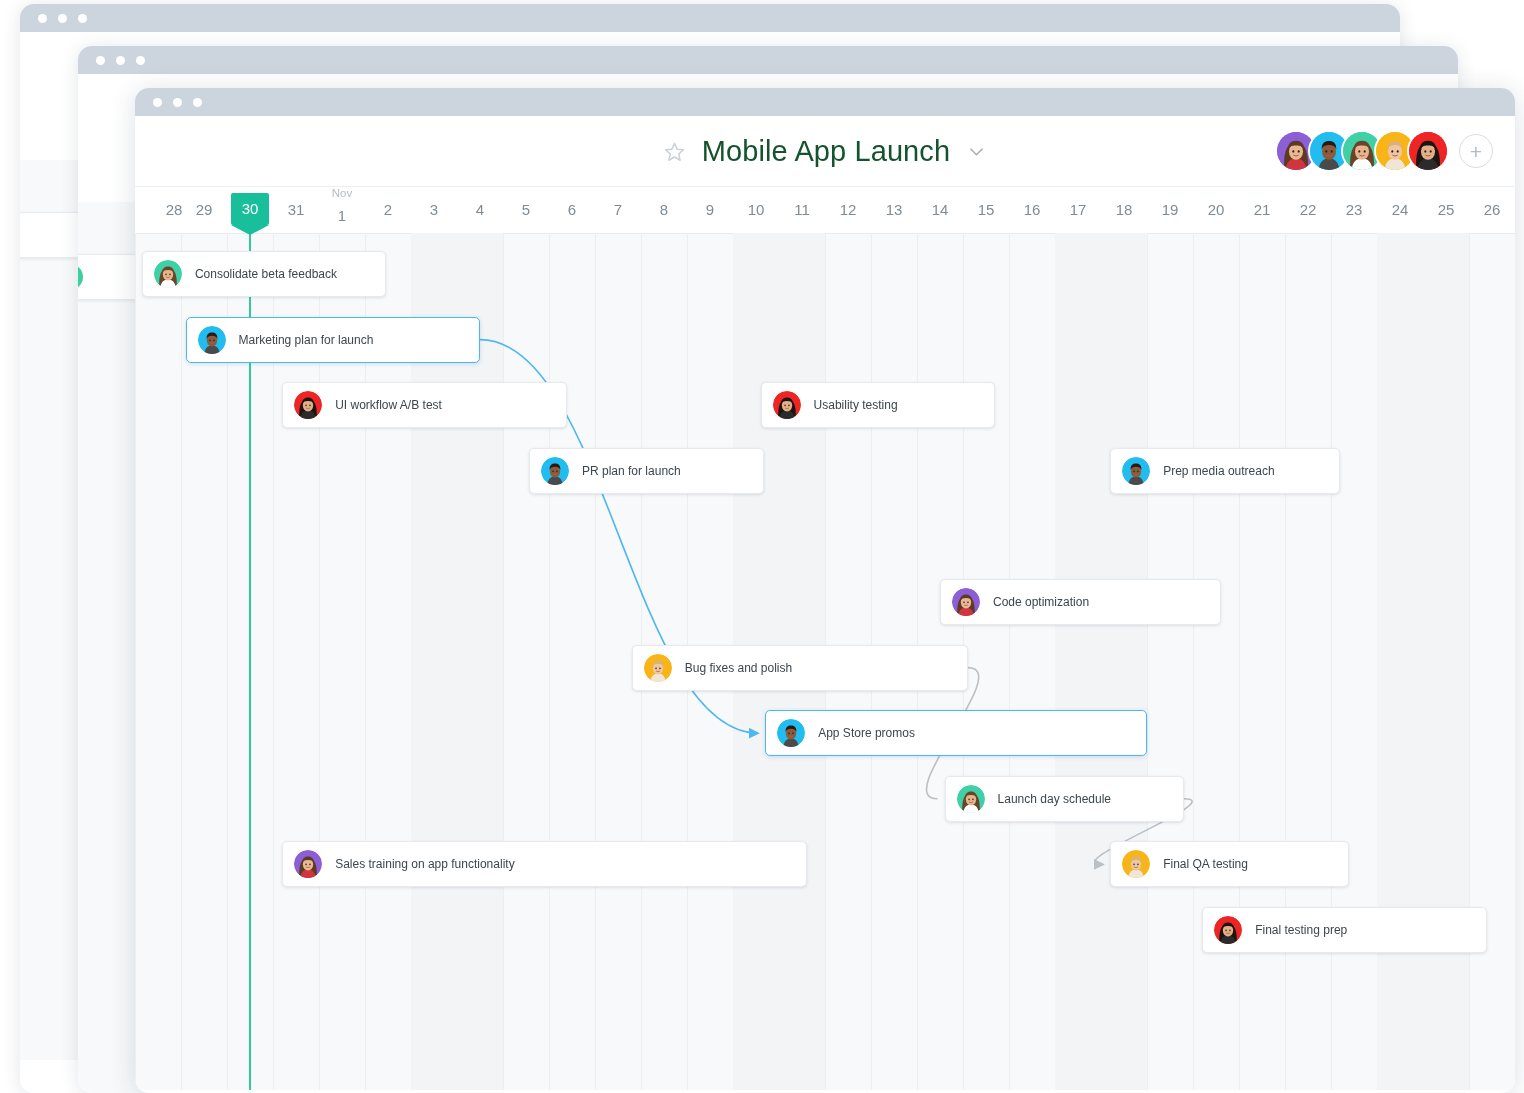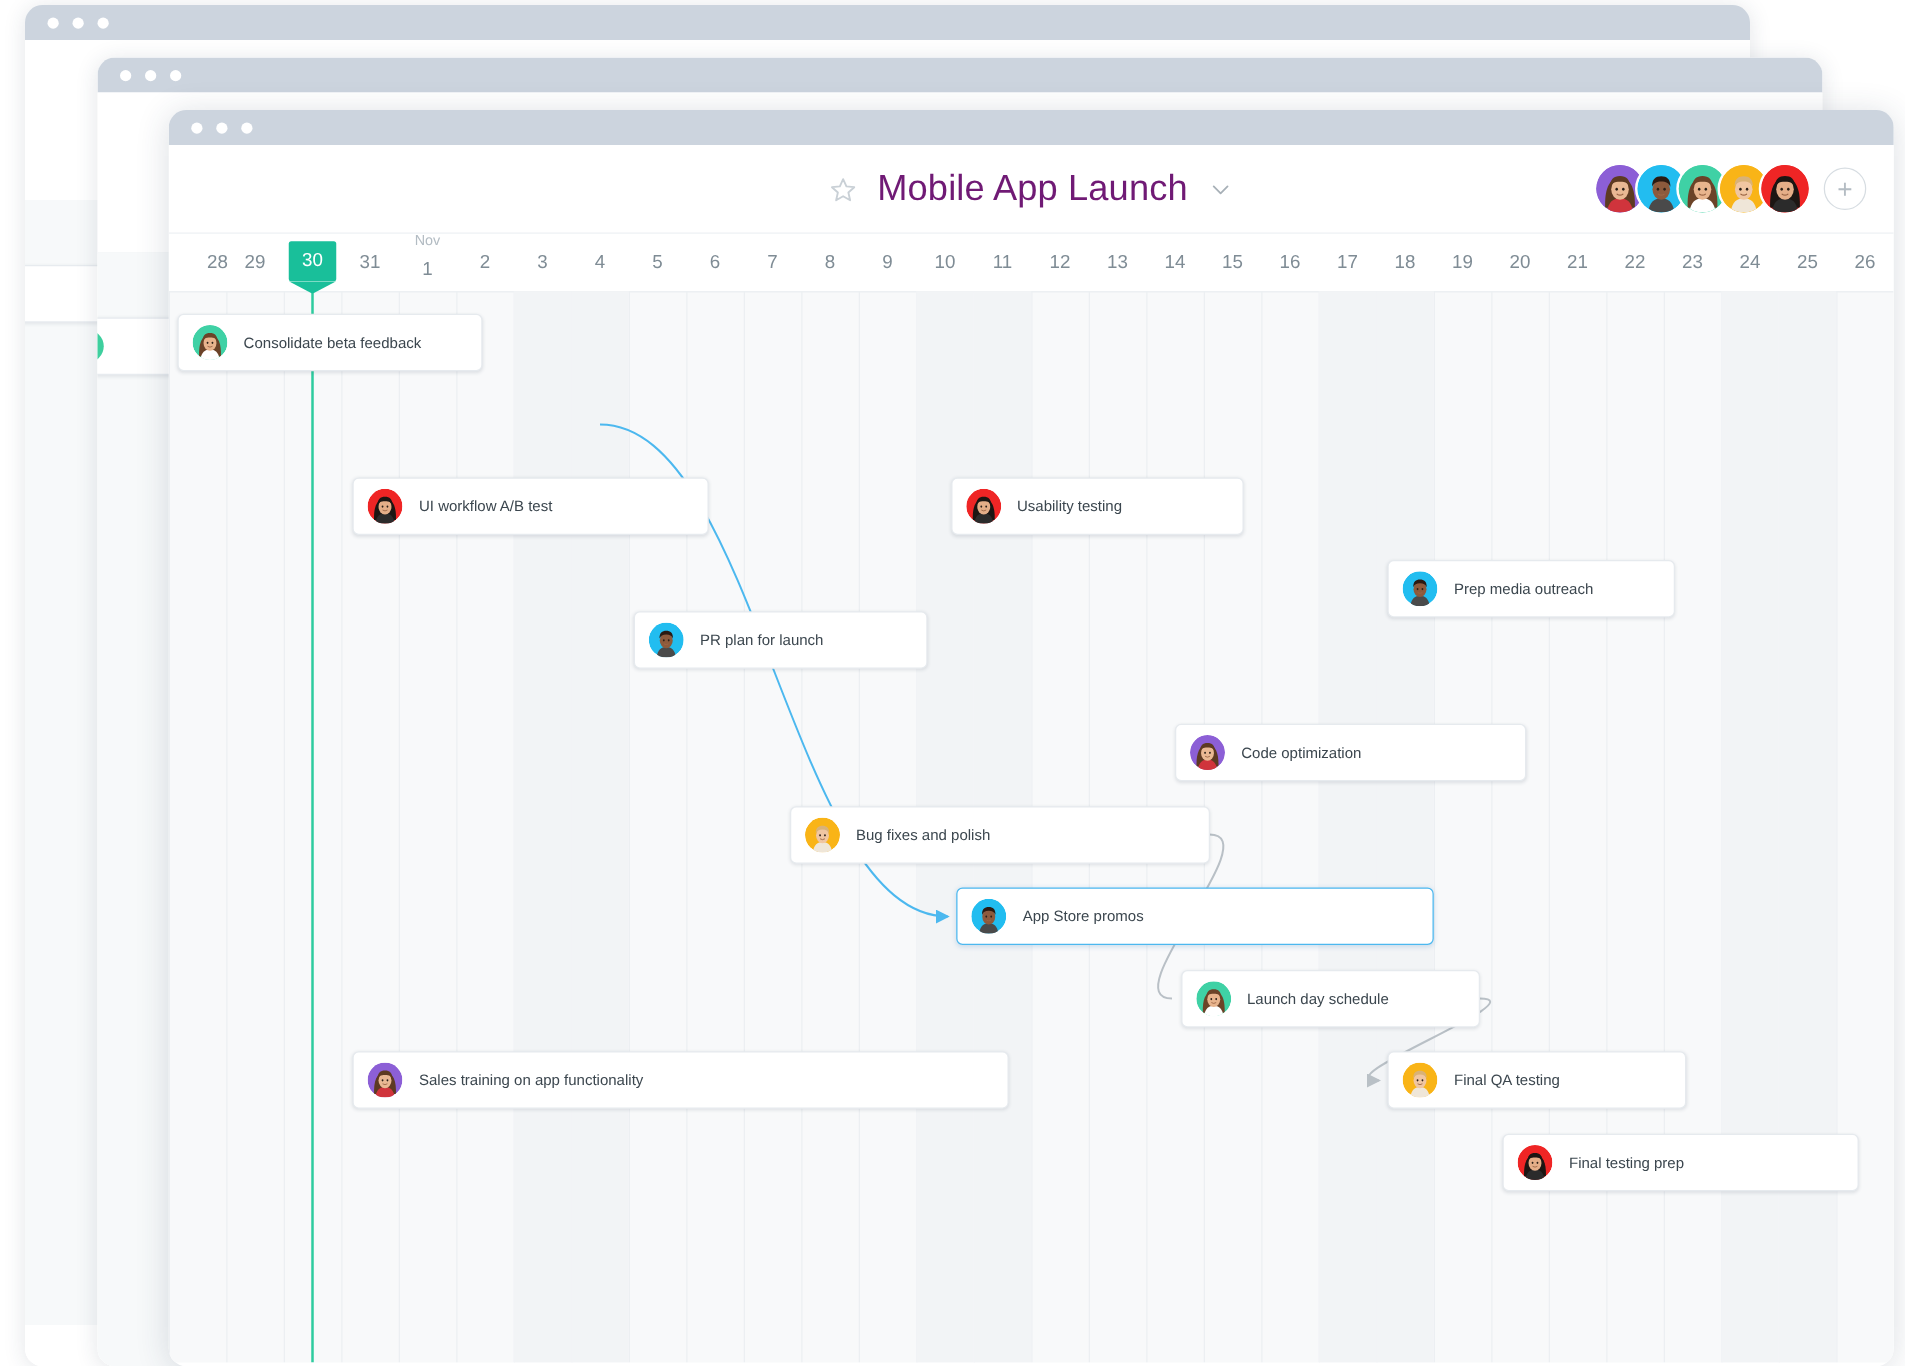--- a/index.html
+++ b/index.html
@@ -57,21 +57,21 @@
   .topbar{
     position:relative;height:70px;background:#fff;
     border-bottom:1px solid #edf0f3;
     display:flex;align-items:center;justify-content:center;
   }
   .title-group{display:flex;align-items:center;gap:17px;}
   .star{
     width:21px;height:21px;display:block;
   }
   .proj-title{
-    font-size:29px;color:#701a75;letter-spacing:.1px;font-weight:400;
+    font-size:29px;color:#14532d;letter-spacing:.1px;font-weight:400;
   }
   .chev{width:19px;height:19px;display:block;}
 
   .avatars{
     position:absolute;right:22px;top:50%;transform:translateY(-50%);
     display:flex;align-items:center;
   }
   .av{
     width:38px;height:38px;border-radius:50%;
     margin-left:-5px;position:relative;overflow:hidden;
@@ -381,20 +381,37 @@
       <ellipse cx="20" cy="20.5" rx="7.4" ry="8.8" fill="#e8b48d"></ellipse>
       <path d="M11.6 19.5 C11.2 12 14.8 9.2 20 9.2 C25.2 9.2 28.8 12 28.4 19.5 C27.6 15.6 25 14.2 20 14.2 C15 14.2 12.4 15.6 11.6 19.5 Z" fill="#6b4328"></path>
       <ellipse cx="17.2" cy="20.4" rx="1.05" ry="1.25" fill="#2b2018"></ellipse>
       <ellipse cx="22.8" cy="20.4" rx="1.05" ry="1.25" fill="#2b2018"></ellipse>
       <path d="M17.6 24.6 Q20 26.3 22.4 24.6" stroke="#9c6646" stroke-width="1" fill="none" stroke-linecap="round"></path>
     </g>
   </svg>
             </span>
             <span class="btxt">Consolidate beta feedback</span>
           </div>
+          <div class="bar sel" style="left: 50.6px; width: 294.4px; top: 83.6px;">
+            <span class="bav">
+              <svg viewBox="0 0 40 40">
+    <circle cx="20" cy="20" r="20" fill="#22bdf0"></circle>
+    <g>
+
+      <path d="M9 40 C10 31 14.5 28 20 28 C25.5 28 30 31 31 40 Z" fill="#4a4a4a"></path>
+      <ellipse cx="20" cy="20.5" rx="7.4" ry="8.8" fill="#8d5a3c"></ellipse>
+      <path d="M12.3 18.4 C12.1 11.8 15.3 9.4 20 9.4 C24.7 9.4 27.9 11.8 27.7 18.4 C26.4 15 24 13.8 20 13.8 C16 13.8 13.6 15 12.3 18.4 Z" fill="#2a1a12"></path>
+      <ellipse cx="17.2" cy="20.4" rx="1.05" ry="1.25" fill="#2b2018"></ellipse>
+      <ellipse cx="22.8" cy="20.4" rx="1.05" ry="1.25" fill="#2b2018"></ellipse>
+      <path d="M17.6 24.6 Q20 26.3 22.4 24.6" stroke="#9c6646" stroke-width="1" fill="none" stroke-linecap="round"></path>
+    </g>
+  </svg>
+            </span>
+            <span class="btxt">Marketing plan for launch</span>
+          </div>
           <div class="bar" style="left: 147.2px; width: 285.2px; top: 149.2px;">
             <span class="bav">
               <svg viewBox="0 0 40 40">
     <circle cx="20" cy="20" r="20" fill="#ef2525"></circle>
     <g>
       <path d="M7.5 36 C7 22 10 11 20 11 C30 11 33 22 32.5 36 Z" fill="#1c1613"></path>
       <path d="M9 40 C10 31 14.5 28 20 28 C25.5 28 30 31 31 40 Z" fill="#2b2b2b"></path>
       <ellipse cx="20" cy="20.5" rx="7.4" ry="8.8" fill="#e4ae88"></ellipse>
       <path d="M11.6 19.5 C11.2 12 14.8 9.2 20 9.2 C25.2 9.2 28.8 12 28.4 19.5 C27.6 15.6 25 14.2 20 14.2 C15 14.2 12.4 15.6 11.6 19.5 Z" fill="#1c1613"></path>
       <ellipse cx="17.2" cy="20.4" rx="1.05" ry="1.25" fill="#2b2018"></ellipse>
@@ -415,21 +432,21 @@
       <ellipse cx="20" cy="20.5" rx="7.4" ry="8.8" fill="#e4ae88"></ellipse>
       <path d="M11.6 19.5 C11.2 12 14.8 9.2 20 9.2 C25.2 9.2 28.8 12 28.4 19.5 C27.6 15.6 25 14.2 20 14.2 C15 14.2 12.4 15.6 11.6 19.5 Z" fill="#1c1613"></path>
       <ellipse cx="17.2" cy="20.4" rx="1.05" ry="1.25" fill="#2b2018"></ellipse>
       <ellipse cx="22.8" cy="20.4" rx="1.05" ry="1.25" fill="#2b2018"></ellipse>
       <path d="M17.6 24.6 Q20 26.3 22.4 24.6" stroke="#9c6646" stroke-width="1" fill="none" stroke-linecap="round"></path>
     </g>
   </svg>
             </span>
             <span class="btxt">Usability testing</span>
           </div>
-          <div class="bar" style="left: 372px; width: 234.6px; top: 214.8px; margin-top: 41px;">
+          <div class="bar" style="left: 394px; width: 234.6px; top: 214.8px;">
             <span class="bav">
               <svg viewBox="0 0 40 40">
     <circle cx="20" cy="20" r="20" fill="#22bdf0"></circle>
     <g>
 
       <path d="M9 40 C10 31 14.5 28 20 28 C25.5 28 30 31 31 40 Z" fill="#4a4a4a"></path>
       <ellipse cx="20" cy="20.5" rx="7.4" ry="8.8" fill="#8d5a3c"></ellipse>
       <path d="M12.3 18.4 C12.1 11.8 15.3 9.4 20 9.4 C24.7 9.4 27.9 11.8 27.7 18.4 C26.4 15 24 13.8 20 13.8 C16 13.8 13.6 15 12.3 18.4 Z" fill="#2a1a12"></path>
       <ellipse cx="17.2" cy="20.4" rx="1.05" ry="1.25" fill="#2b2018"></ellipse>
       <ellipse cx="22.8" cy="20.4" rx="1.05" ry="1.25" fill="#2b2018"></ellipse>

